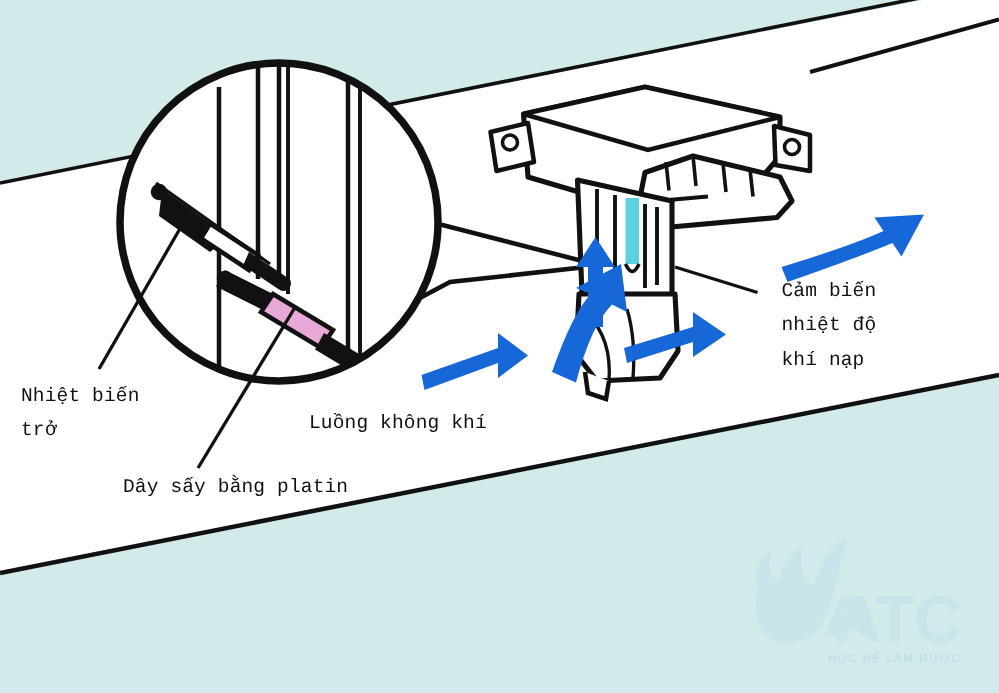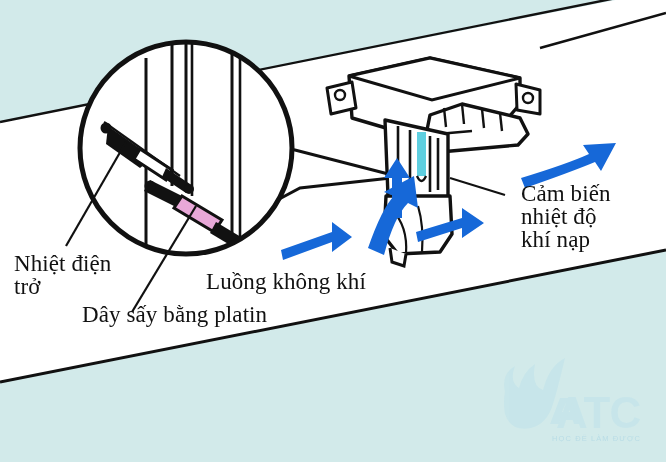--- a/index.html
+++ b/index.html
@@ -7,28 +7,28 @@
     width:666px;height:462px;
     font-family:"Liberation Sans","DejaVu Sans",sans-serif;
     background:#d2eaea;
     overflow:hidden;
   }
   #stage{position:relative;width:666px;height:462px;overflow:hidden;}
   #art{position:absolute;left:0;top:0;}
   .lbl{
     position:absolute;
     color:#111;
-    font-size:23px;
+    font-size:13px;
     line-height:23px;
     letter-spacing:.1px;
     white-space:pre;
-    font-family:Liberation Serif, serif;
+    font-family:Liberation Mono, monospace;
   }
   #lbl-thermistor{left:14px;top:252px;}
-  #lbl-platinum{left:82px;top:303px;text-align:center;}
+  #lbl-platinum{left:82px;top:313px;text-align:center;}
   #lbl-airflow{left:206px;top:270px;}
   #lbl-iat{left:521px;top:182px;}
   #wm-tag{
     position:absolute;left:552px;top:434px;
     font-size:7.5px;letter-spacing:1.1px;
     color:#b9dde6;
     font-family:"Liberation Sans","DejaVu Sans",sans-serif;
   }
 </style>
 </head>
@@ -157,21 +157,21 @@
       <path d="M521,178 q46,-14 68,-24 l-6,-9 33,-2 -15,28 -6,-9 q-24,10 -70,26 Z"></path>
     </g>
 
     <g id="wm-g" opacity="0.55">
       <path d="M505,392 q-4,-18 10,-26 -6,16 4,22 4,-16 16,-24 -4,22 8,26 6,-24 22,-32 -8,34 -12,46 -6,20 -22,24 -20,4 -26,-14 -2,-12 0,-22 Z" fill="#bfe2ea"></path>
       <path d="M560,398 l-10,26 9,0 2,-6 11,0 2,6 9,0 -12,-26 Z M562,412 l4,-9 4,9 Z" fill="#bfe2ea"></path>
       <text x="556" y="428" font-family="'Liberation Sans',sans-serif" font-size="44" font-weight="bold" fill="#bfe2ea" letter-spacing="-1">ATC</text>
     </g>
   </svg>
 
-  <div class="lbl" id="lbl-thermistor">Nhiệt điện
+  <div class="lbl" id="lbl-thermistor">Nhiệt biến
 trở</div>
 
   <div class="lbl" id="lbl-platinum">Dây sấy bằng platin</div>
 
   <div class="lbl" id="lbl-airflow">Luồng không khí</div>
 
   <div class="lbl" id="lbl-iat">Cảm biến
 nhiệt độ
 khí nạp</div>
 

